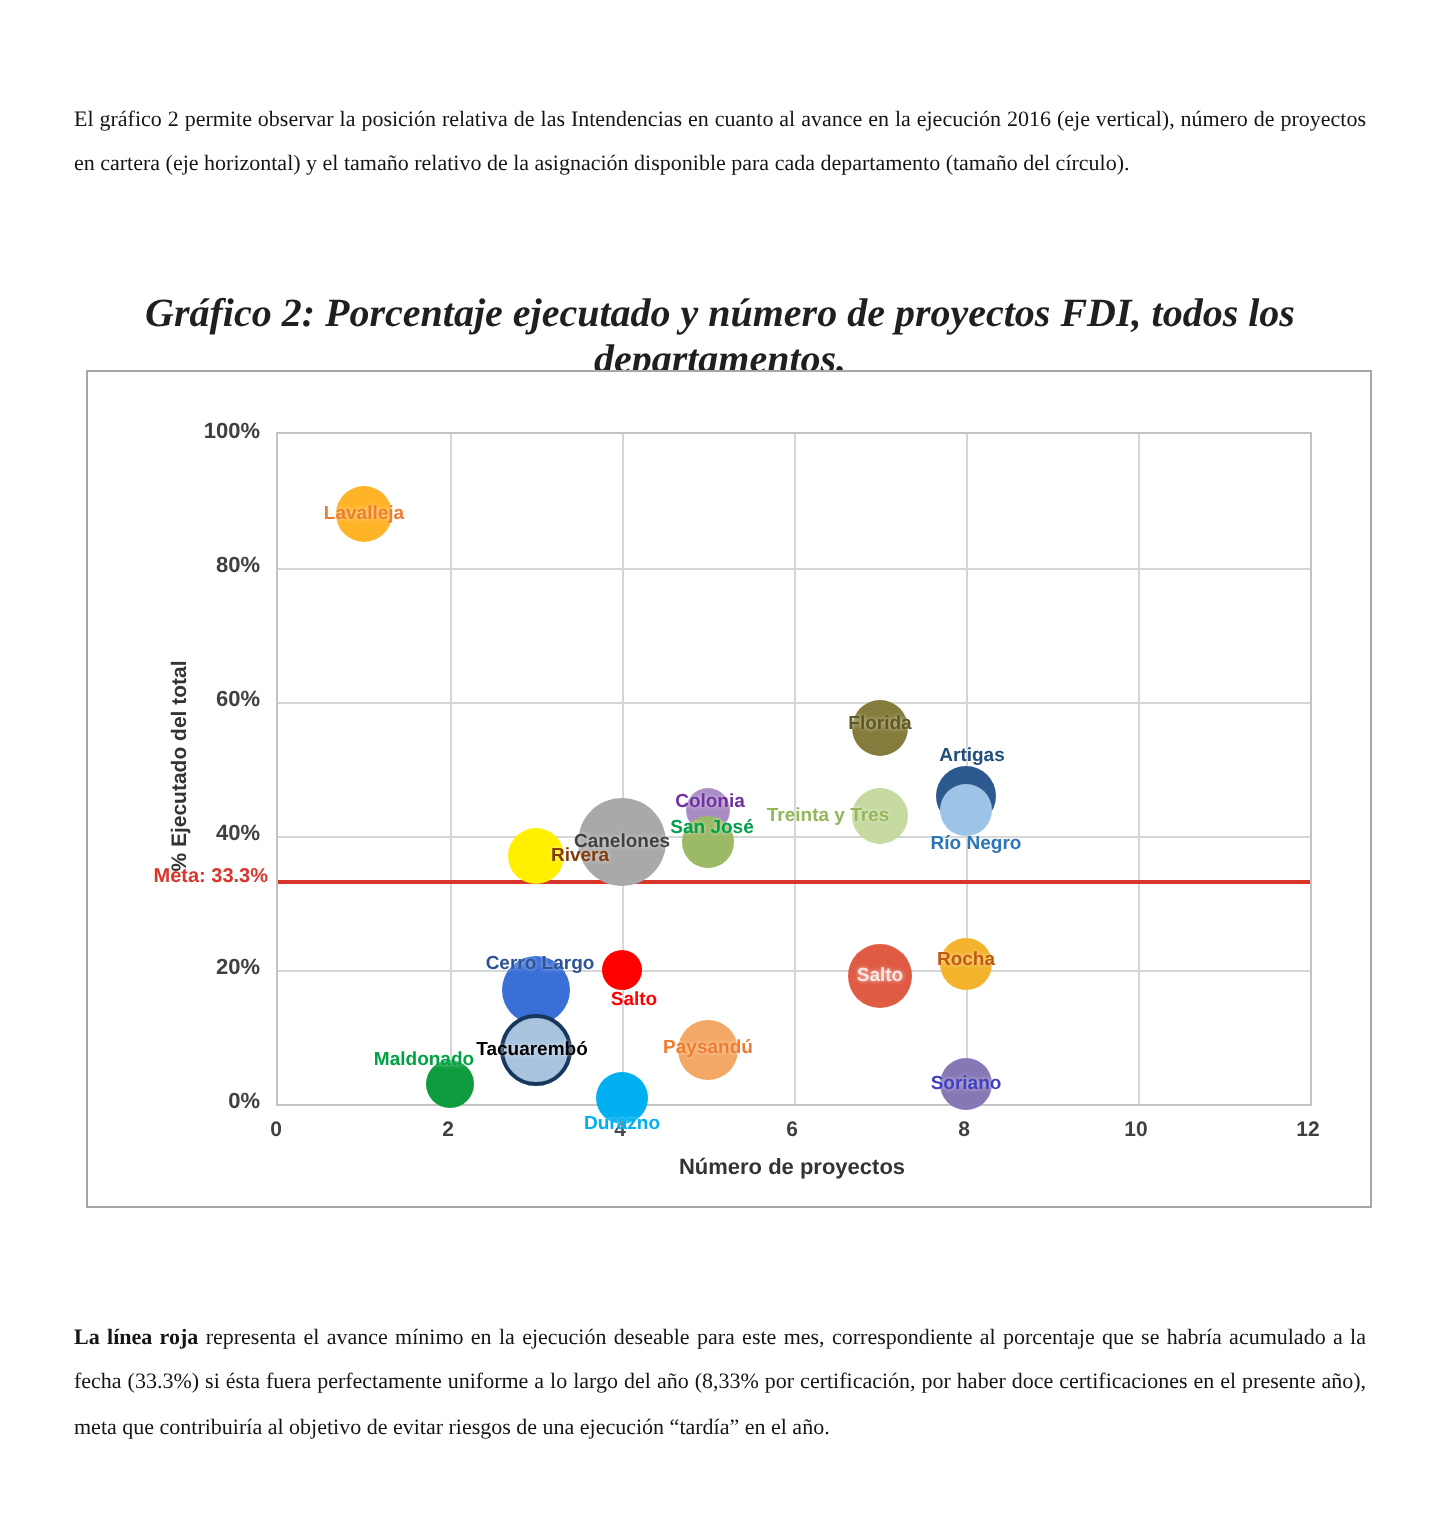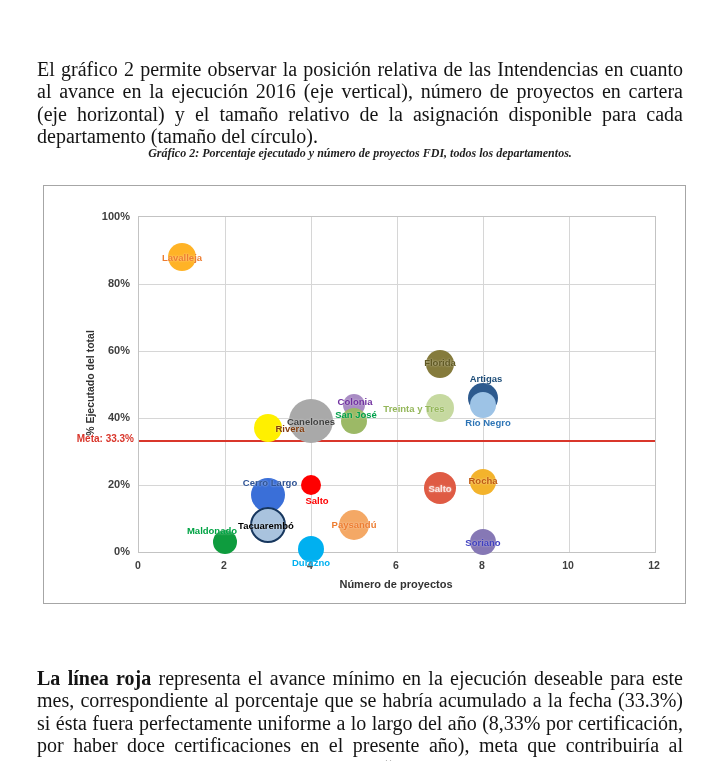--- a/index.html
+++ b/index.html
@@ -1,25 +1,25 @@
 <!DOCTYPE html>
 <html><head>
 <meta charset="utf-8">
 <style>
   html,body{margin:0;padding:0;background:#fff;}
   .page{position:relative;width:720px;height:761px;background:#ffffff;overflow:hidden;
         font-family:"Liberation Serif", serif;color:#141414;}
   .heading{position:absolute;left:37px;top:10px;width:646px;
            font-size:16px;font-weight:bold;}
-  .para{position:absolute;left:37px;width:646px;font-size:20px;line-height:22.4px;
+  .para{position:absolute;left:37px;width:646px;font-size:11px;line-height:22.4px;
         text-align:justify;}
   .intro{top:38px;}
   .footer{top:647px;}
   .caption{position:absolute;left:37px;top:146px;width:646px;text-align:center;
-           font-size:12px;font-weight:bold;font-style:italic;color:#1f1f1f;}
+           font-size:20px;font-weight:bold;font-style:italic;color:#1f1f1f;}
   .bold-lead{font-weight:bold;}
   
   .chart-box{position:absolute;left:43px;top:185px;width:641px;height:417px;
              border:1px solid #a6a6a6;background:#fff;
              font-family:"Liberation Sans", sans-serif;}
   .plot{position:absolute;left:94px;top:30px;width:516px;height:335px;
         border:1px solid #c3c3c3;}
   .gl-h{position:absolute;left:0;width:100%;height:0;border-top:1px solid #d6d6d6;}
   .gl-v{position:absolute;top:0;height:100%;width:0;border-left:1px solid #d6d6d6;}
   .meta-line{position:absolute;left:0;width:100%;height:0;border-top:2px solid;}

